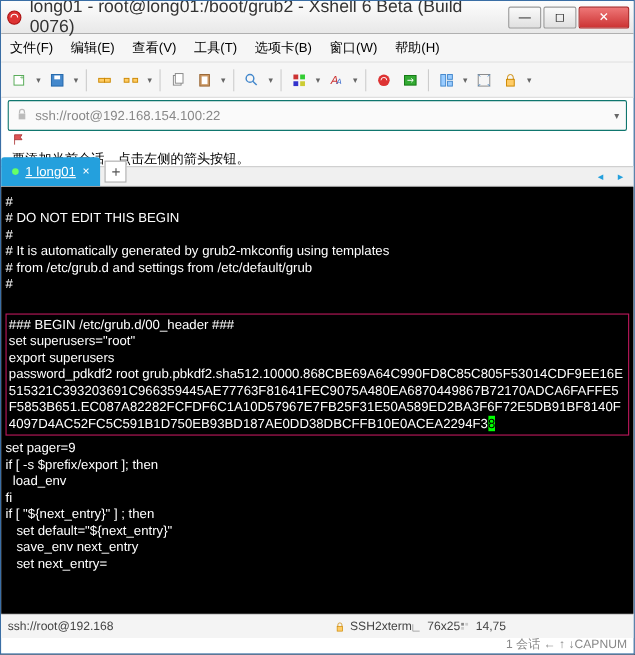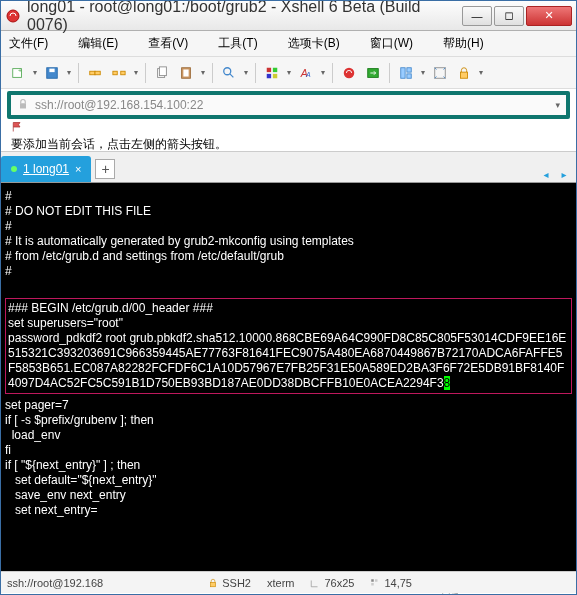--- a/index.html
+++ b/index.html
@@ -3,45 +3,45 @@
 <meta charset="utf-8">
 <style>
 * { margin: 0; padding: 0; box-sizing: border-box; font-family: "Microsoft YaHei", Tahoma, sans-serif; }
 body { background: #fff; width: 577px; height: 595px; overflow: hidden; border: 1px solid #3a6ea5; }
 .titlebar { height: 30px; background: linear-gradient(#fdfdfd, #e8e8e8); display: flex; align-items: center; padding: 0 4px; border-bottom: 1px solid #b0b0b0; }
 .titlebar .icon { width: 16px; height: 16px; margin-right: 6px; }
 .titlebar .title { flex: 1; font-size: 16px; color: #333; }
 .winbtns { display: flex; }
 .winbtn { width: 30px; height: 20px; margin-left: 2px; display: flex; align-items: center; justify-content: center; font-size: 11px; border: 1px solid #999; background: linear-gradient(#fafafa,#e0e0e0); border-radius: 2px; cursor: pointer; }
 .winbtn.close { background: linear-gradient(#e77,#c33); color:#fff; border-color:#a22; width:46px; }
-.menubar { height: 26px; display: flex; align-items: center; padding: 0 8px; background: #f6f6f6; border-bottom: 1px solid #ddd; font-size: 12px; gap: 30px; }
+.menubar { height: 26px; display: flex; align-items: center; padding: 0 8px; background: #f6f6f6; border-bottom: 1px solid #ddd; font-size: 12px; gap: 16px; }
 .menuitem { cursor: pointer; }
 .toolbar { height: 32px; display: flex; align-items: center; padding: 0 6px; background: #f6f6f6; border-bottom: 1px solid #ddd; gap: 2px; }
 .tbtn { width: 22px; height: 22px; display:flex; align-items:center; justify-content:center; border-radius:2px; cursor:pointer; }
 .tbtn svg { width:14px; height:14px; }
 .tdd { width:8px; height:22px; display:flex; align-items:center; justify-content:center; cursor:pointer; color:#666; font-size:8px; }
 .tsep { width:1px; height:20px; background:#ccc; margin:0 3px; }
-.addrbar { height: 28px; margin: 2px 6px; border: 4px solid #0f766e; border-radius: 2px; display: flex; align-items: center; padding: 0 6px; background: #fafafa; font-size: 12px; color: #888; }
+.addrbar { height: 28px; margin: 2px 6px; border: 1px solid #0f766e; border-radius: 2px; display: flex; align-items: center; padding: 0 6px; background: #fafafa; font-size: 12px; color: #888; }
 .addrbar .lock { margin-right: 6px; }
 .addrbar .dd { margin-left: auto; color:#666; font-size:9px; }
 .hintbar { height: 26px; margin: 0 6px 4px 6px; display:flex; font-size:12px; color:#000000; padding:0 4px;flex-direction:column; }
 .hintbar .flag { margin-right:6px; }
-.tabstrip { height: 32px; background: #f0f0f0; border-top:1px solid #ccc; border-bottom:1px solid #999; display:flex; align-items:flex-end; position:relative; }
+.tabstrip { height: 19px; background: #f0f0f0; border-top:1px solid #ccc; border-bottom:1px solid #999; display:flex; align-items:flex-end; position:relative; }
 .tab { height: 26px; background:#24a0dd; color:#fff; font-size:12px; display:flex; align-items:center; padding:0 10px; border-top-left-radius:3px; border-top-right-radius:3px; gap:6px; cursor:pointer; }
 .tab .dot { width:6px; height:6px; background:#6f6; border-radius:50%; }
 .tab .x { font-size:11px; cursor:pointer; }
 .tabadd { width:20px; height:20px; border:1px solid #aaa; background:#fff; display:flex; align-items:center; justify-content:center; margin-left:4px; margin-bottom:3px; font-size:14px; color:#555; cursor:pointer; }
 .tabarrows { margin-left:auto; display:flex; gap:2px; padding-right:4px; }
 .tabarrow { width:16px; height:16px; display:flex; align-items:center; justify-content:center; color:#24a0dd; font-size:10px; cursor:pointer; }
 .terminal { background:#000; color:#fff; font-family: "Courier New", monospace; font-size:12px; line-height:15px; padding:6px 4px 6px 4px; height: 388px; overflow:hidden; position:relative; }
 .terminal .line { white-space: pre; }
 .hlbox { border:1px solid #be185d; padding:2px 2px; margin:4px 0; }
 .hlbox .line { color:#fff; white-space: pre-wrap; word-break: break-all; }
 .cursor { background:#0f0; color:#000; }
-.statusbar { height:22px; border-top:1px solid #ccc; background:#f4f4f4; display:flex; align-items:center; font-size:11px; color:#444; padding:0 6px; gap:16px; }
+.statusbar { height:22px; border-top:1px solid #ccc; background:#f4f4f4; display:flex; align-items:center; font-size:11px; color:#444; padding:0 6px; }
 .statusbar .seg { display:flex; align-items:center; gap:4px; }
 .statusbar .sp { flex:1; }
 .statusbar .ind { color:#888;margin-top:32px; }
 </style>
 </head>
 <body>
 
 <div class="titlebar">
   <span class="icon">
     <svg viewBox="0 0 16 16">
@@ -200,34 +200,35 @@
   </div>
   <div class="tabadd">+</div>
   <div class="tabarrows">
     <div class="tabarrow">◂</div>
     <div class="tabarrow">▸</div>
   </div>
 </div>
 
 <div class="terminal">
   <div class="line">#</div>
-  <div class="line"># DO NOT EDIT THIS FILE</div>
+  <div class="line"># DO NOT EDIT THIS BEGIN</div>
   <div class="line">#</div>
   <div class="line"># It is automatically generated by grub2-mkconfig using templates</div>
   <div class="line"># from /etc/grub.d and settings from /etc/default/grub</div>
   <div class="line">#</div>
   <div class="line">&nbsp;</div>
   <div class="hlbox">
     <div class="line">### BEGIN /etc/grub.d/00_header ###</div>
     <div class="line">set superusers="root"</div>
+    <div class="line">export superusers</div>
     <div class="line"><span>password_pdkdf2 root grub.pbkdf2.sha512.10000.868CBE69A64C990FD8C85C805F53014CDF9EE16E515321C393203691C966359445AE77763F81641FEC9075A480EA6870449867B72170ADCA6FAFFE5F5853B651.EC087A82282FCFDF6C1A10D57967E7FB25F31E50A589ED2BA3F6F72E5DB91BF8140F4097D4AC52FC5C591B1D750EB93BD187AE0DD38DBCFFB10E0ACEA2294F3</span><span class="cursor">8</span></div>
   </div>
-  <div class="line">set pager=7</div>
+  <div class="line">set pager=9</div>
   <div class="line"></div>
-  <div class="line">if [ -s $prefix/grubenv ]; then</div>
+  <div class="line">if [ -s $prefix/export ]; then</div>
   <div class="line">  load_env</div>
   <div class="line">fi</div>
   <div class="line">if [ "${next_entry}" ] ; then</div>
   <div class="line">   set default="${next_entry}"</div>
   <div class="line">   save_env next_entry</div>
   <div class="line">   set next_entry=</div>
 </div>
 
 <div class="statusbar">
   <span class="seg">ssh://root@192.168</span>

